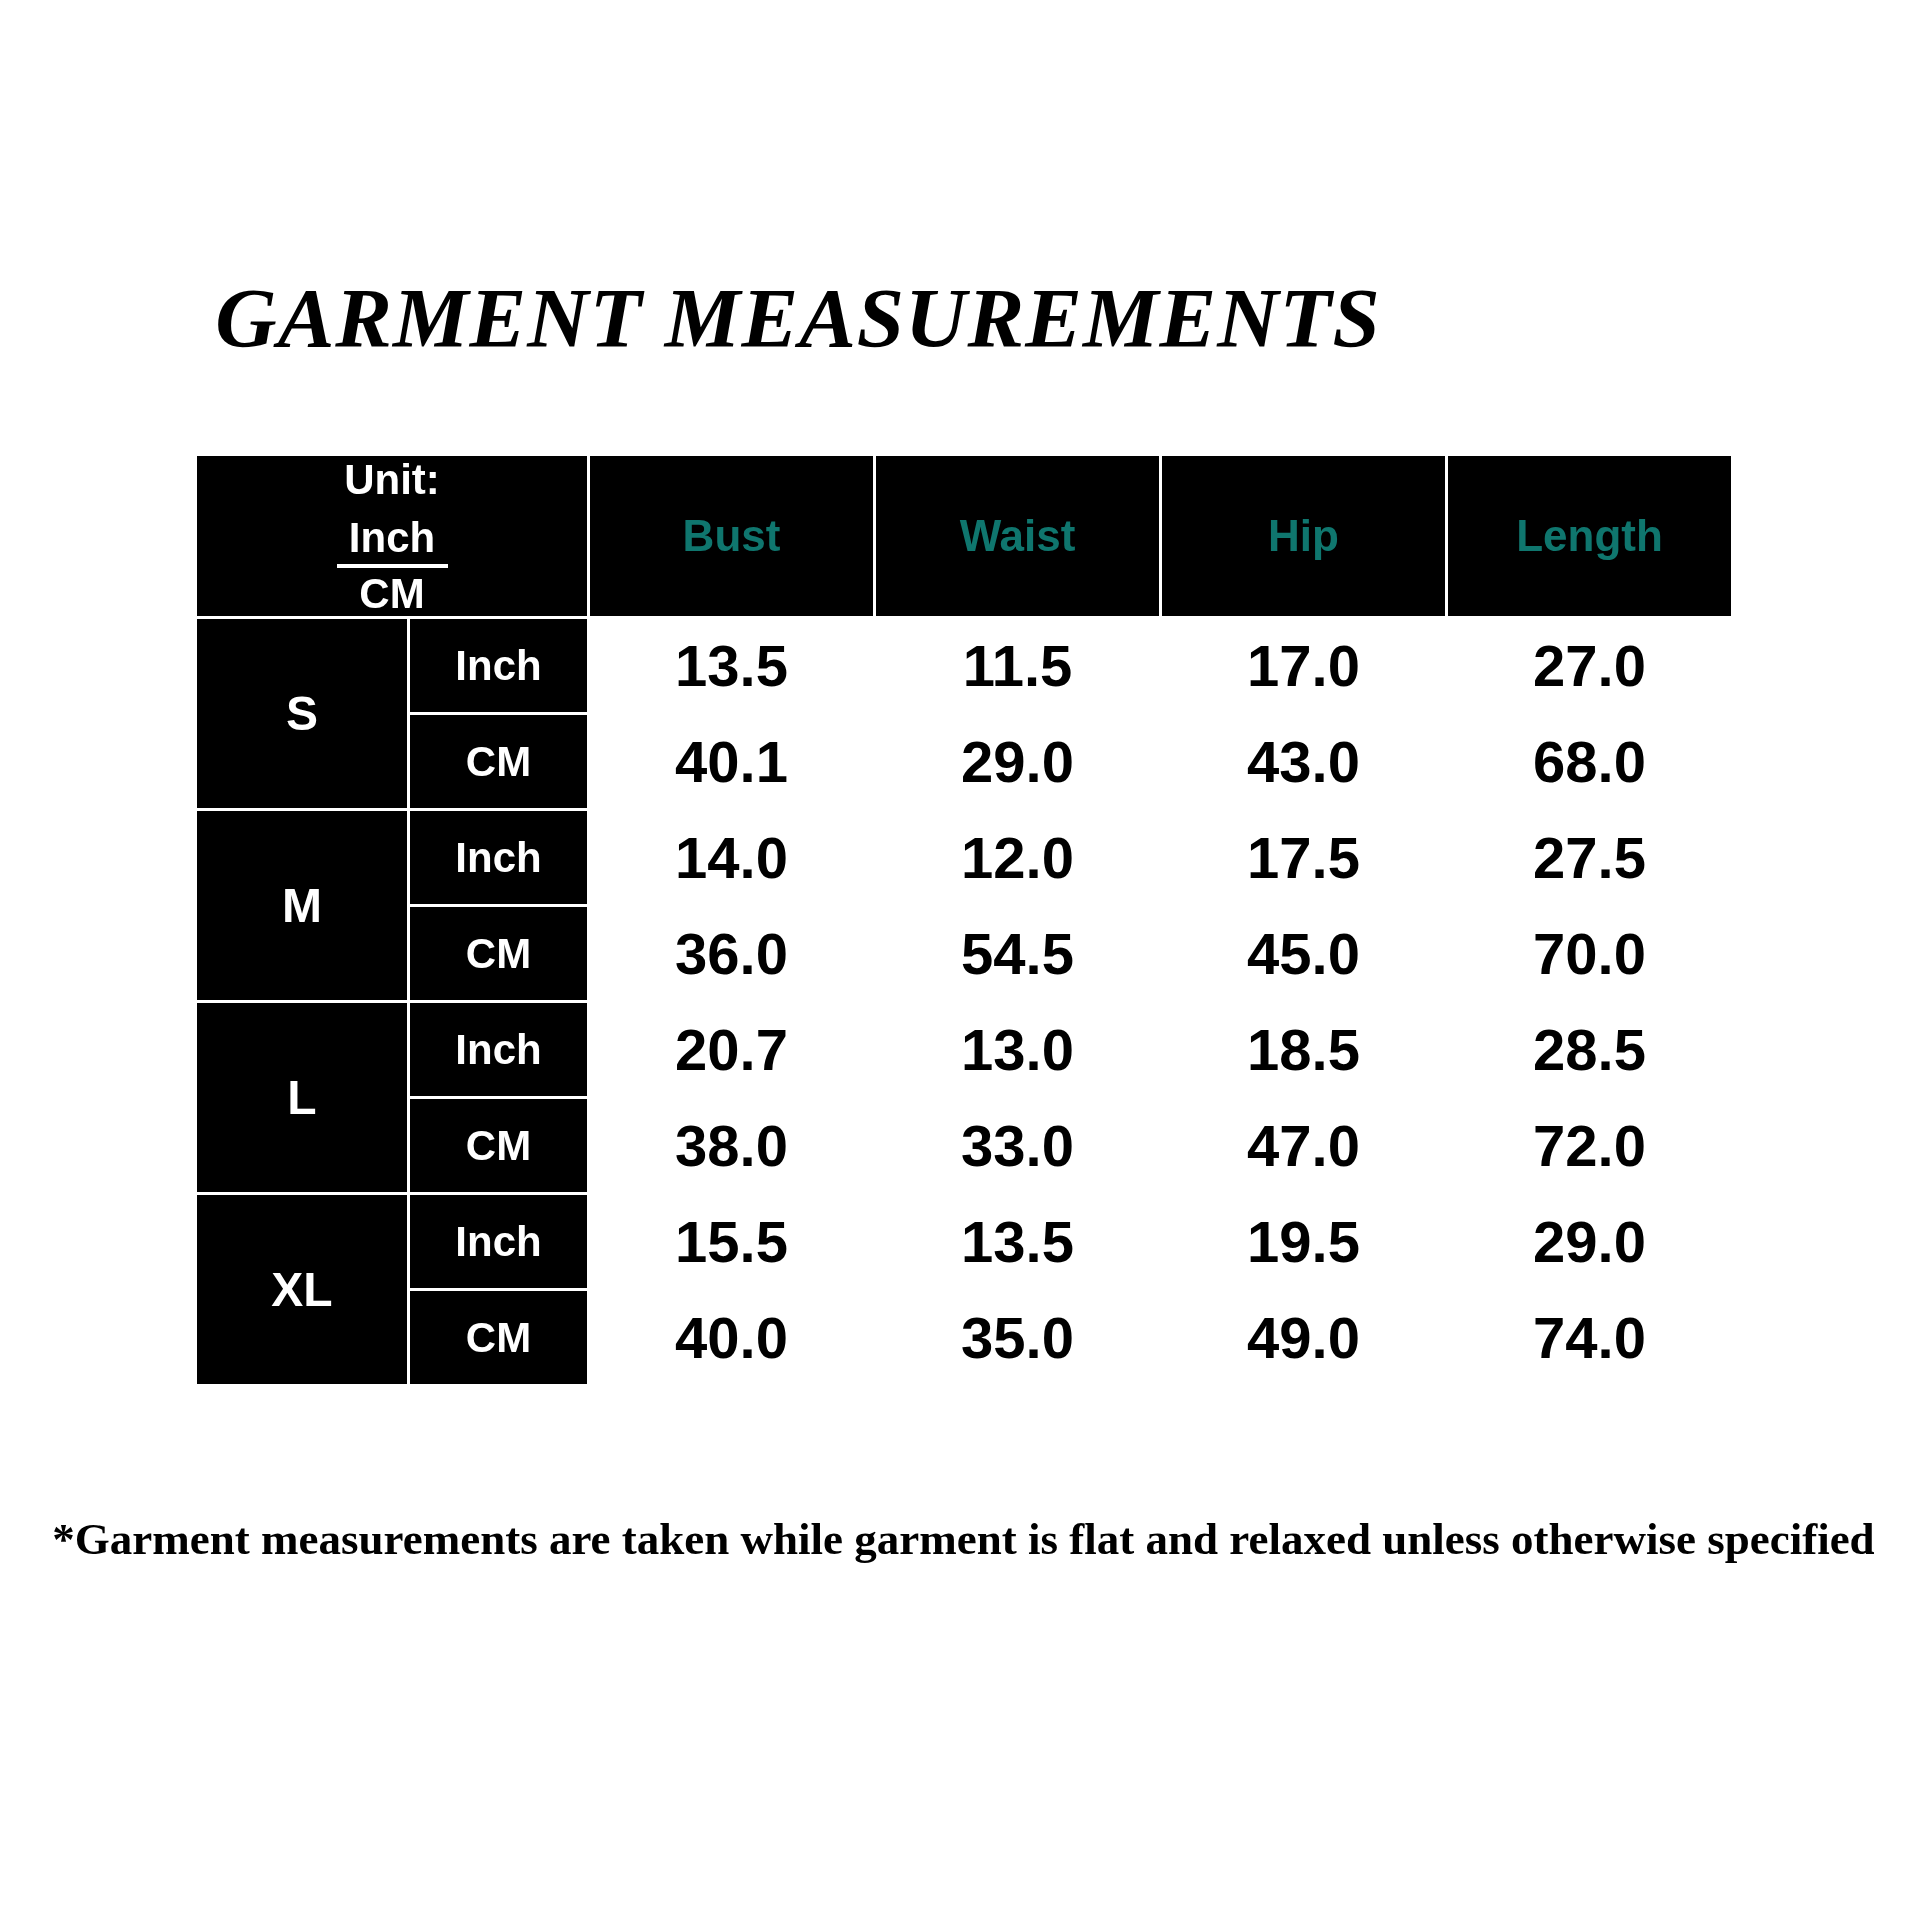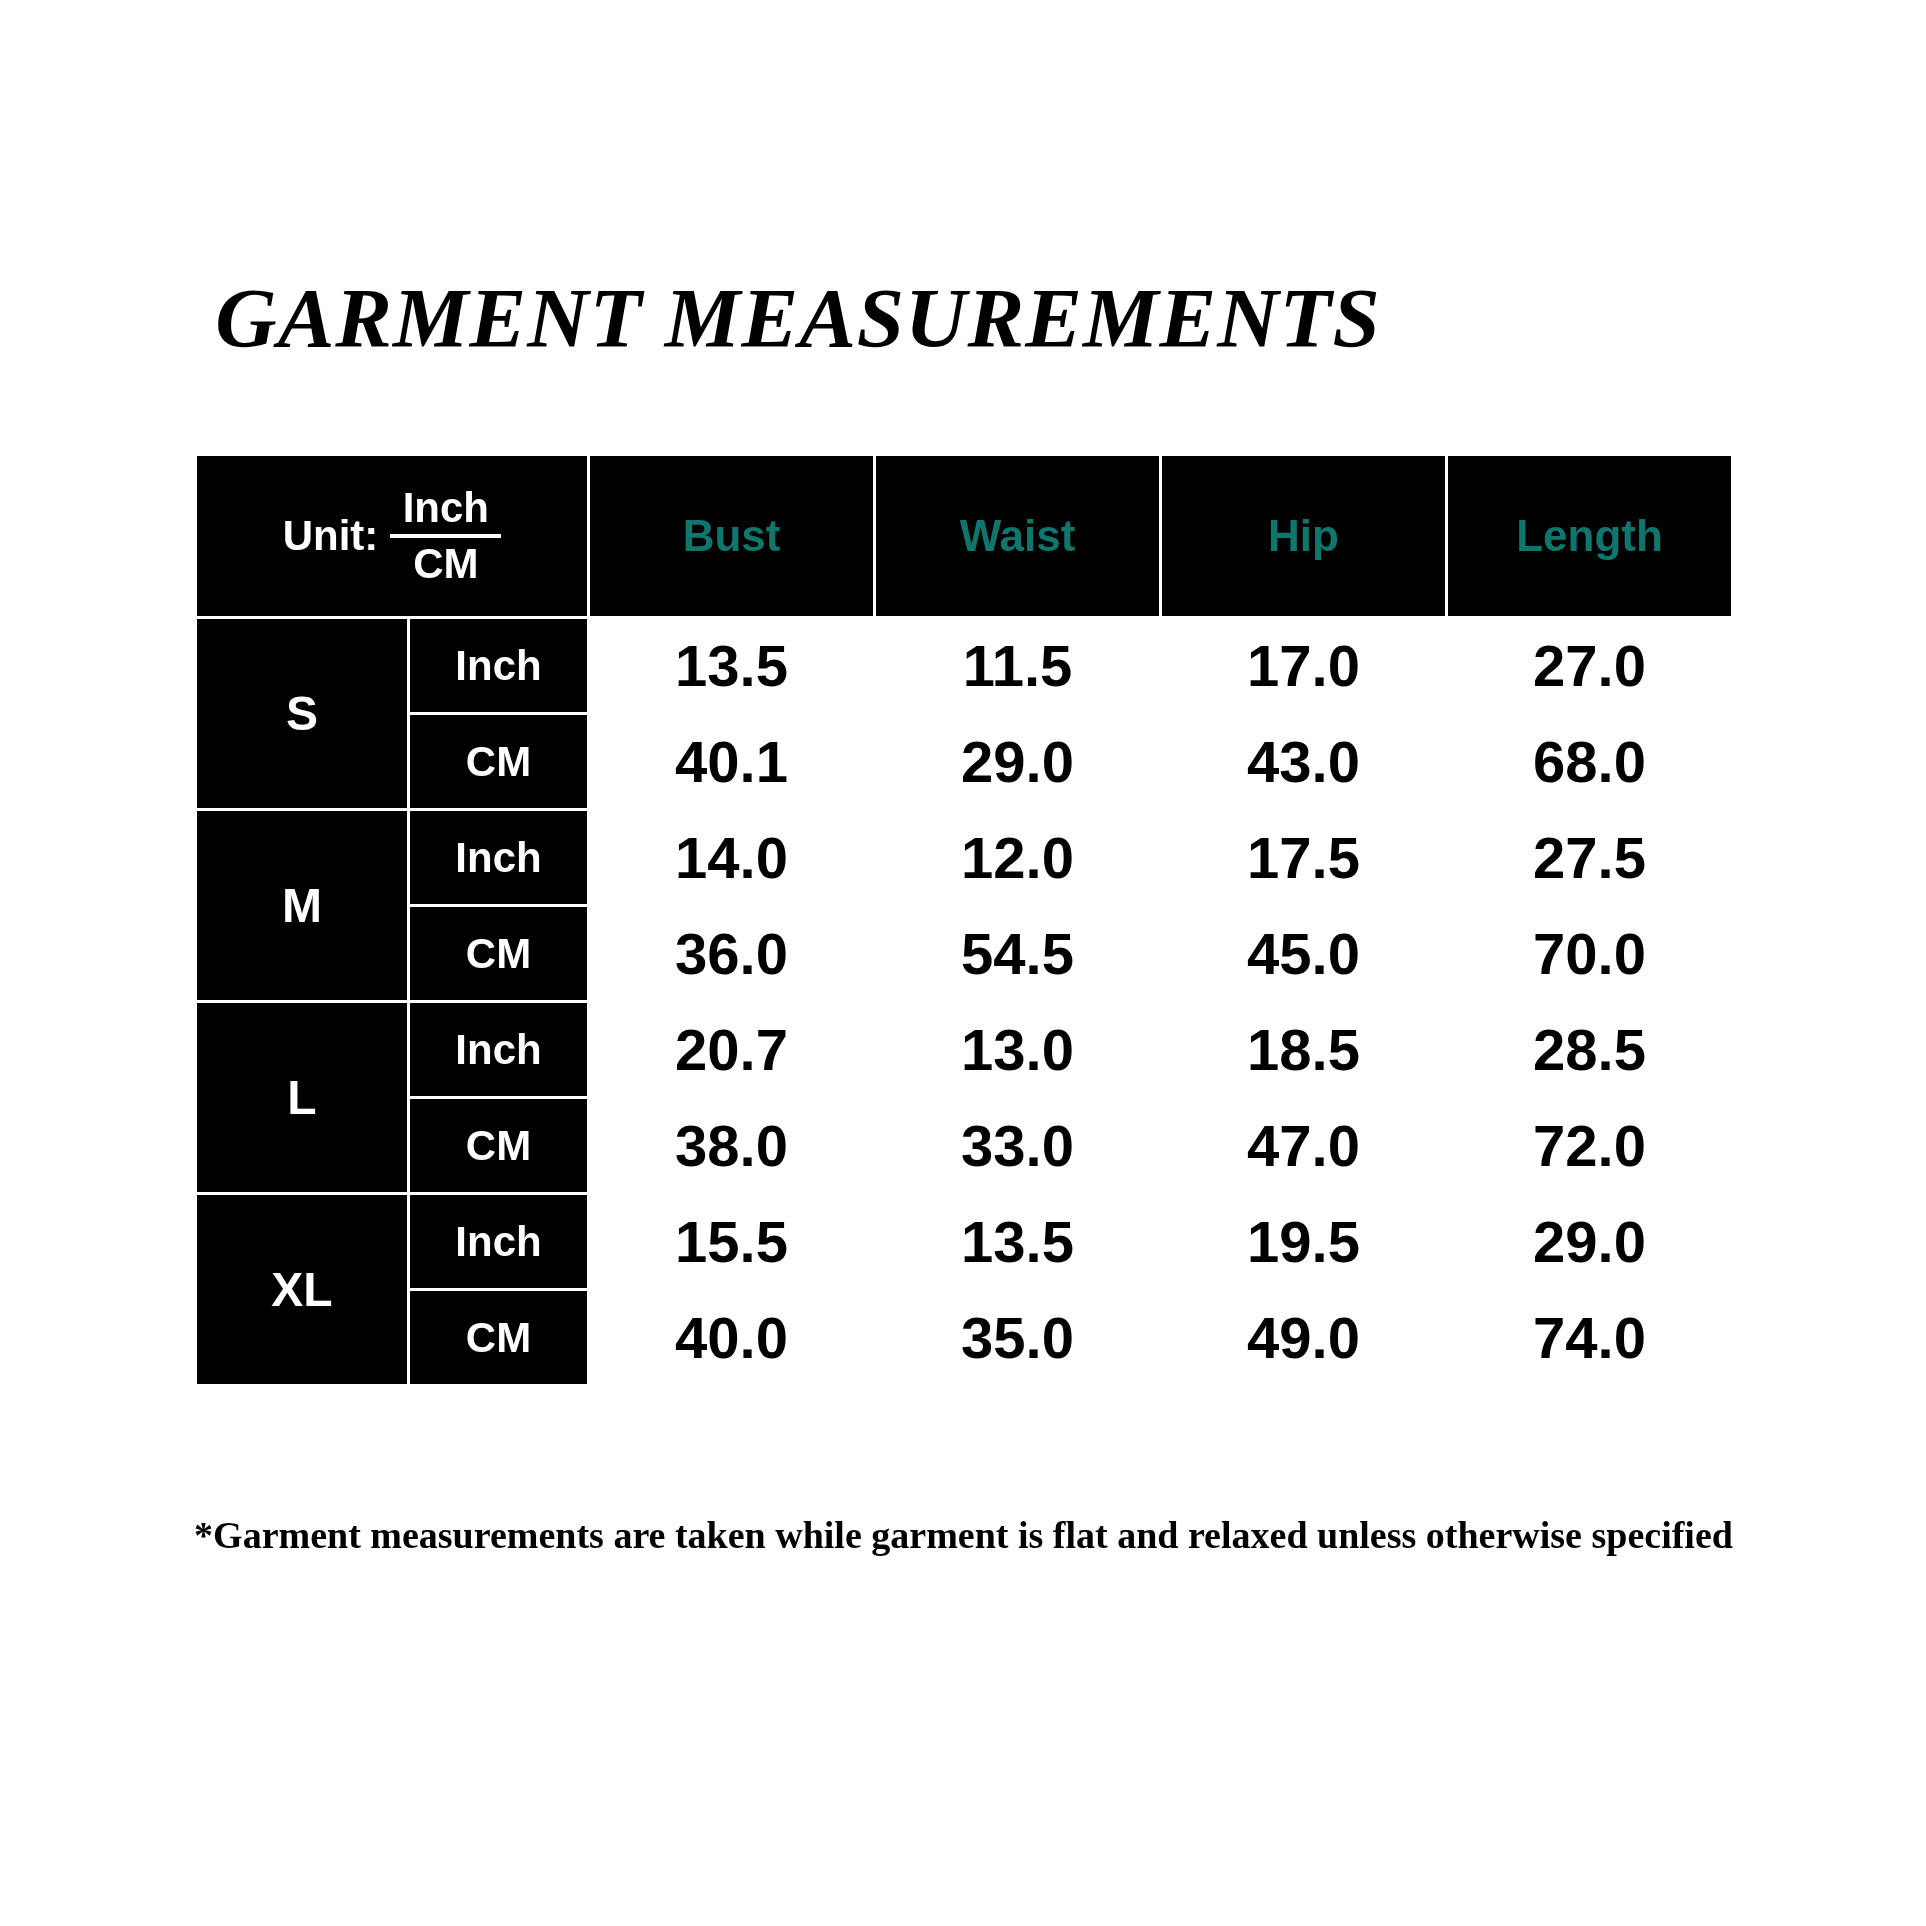--- a/index.html
+++ b/index.html
@@ -79,20 +79,21 @@
     color: #ffffff;
     height: 160px;
     padding: 0;
   }
   .unit-head-inner {
     display: flex;
     align-items: center;
     justify-content: center;
     gap: 12px;
     height: 160px;
+    flex-direction: column;
   }
   .unit-word {
     font-size: 42px;
     color: #ffffff;
     font-weight: bold;
   }
   .unit-frac {
     display: inline-flex;
     flex-direction: column;
     align-items: center;
@@ -142,21 +143,21 @@
   }
 
   .footnote {
     position: absolute;
     left: 0;
     top: 1513px;
     width: 1927px;
     text-align: center;
     font-family: "Liberation Serif", serif;
     font-weight: bold;
-    font-size: 38px;
+    font-size: 45px;
     color: #000000;
     white-space: nowrap;
   }
 </style>
 </head>
 <body>
 
 <div class="page">
 
   <div class="title">GARMENT MEASUREMENTS</div>

